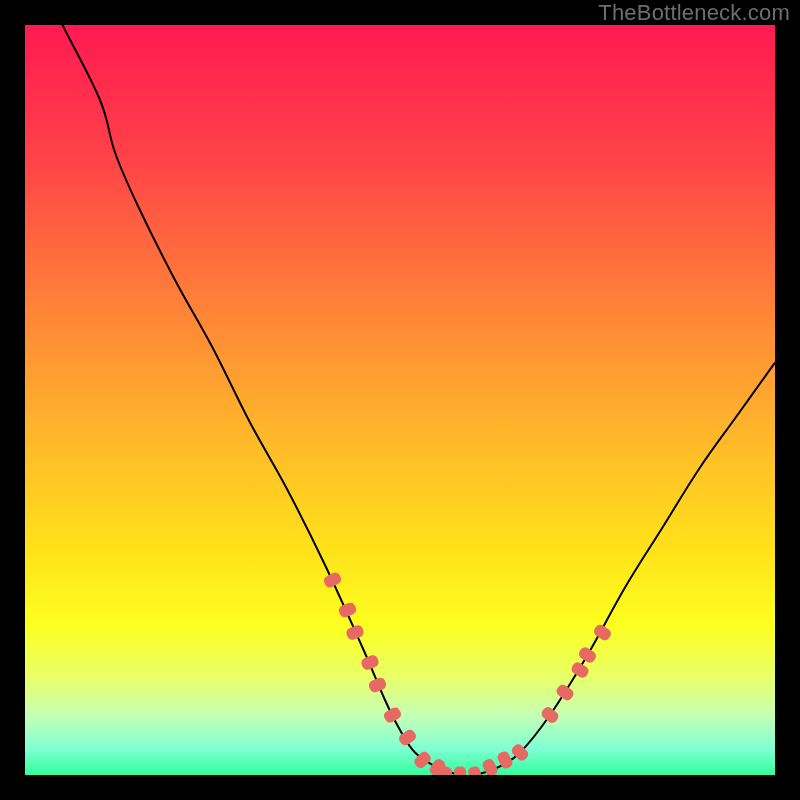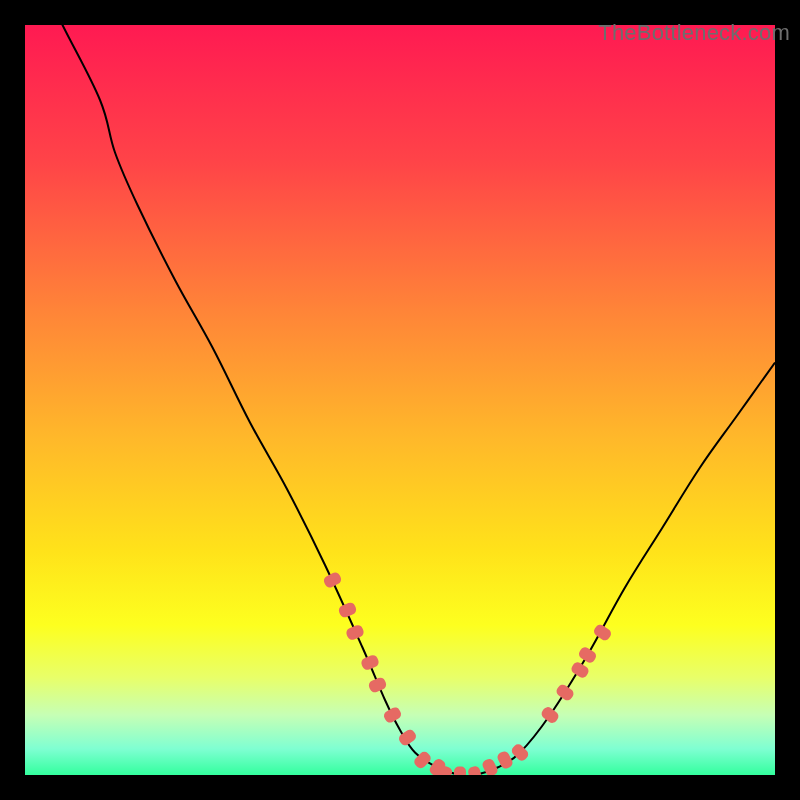--- a/index.html
+++ b/index.html
@@ -37,21 +37,21 @@
   .curve-svg {
     position: absolute;
     left: 0;
     top: 0;
     width: 750px;
     height: 750px;
     overflow: visible;
   }
   .watermark {
     position: absolute;
-    top: 20px;
+    top: 0;
     right: 10px;
     color: #6e6e6e;
     font-size: 22px;
     font-weight: 500;
     letter-spacing: 0.2px;
     margin-left: 17px;
   }
 </style>
 </head>
 <body>

